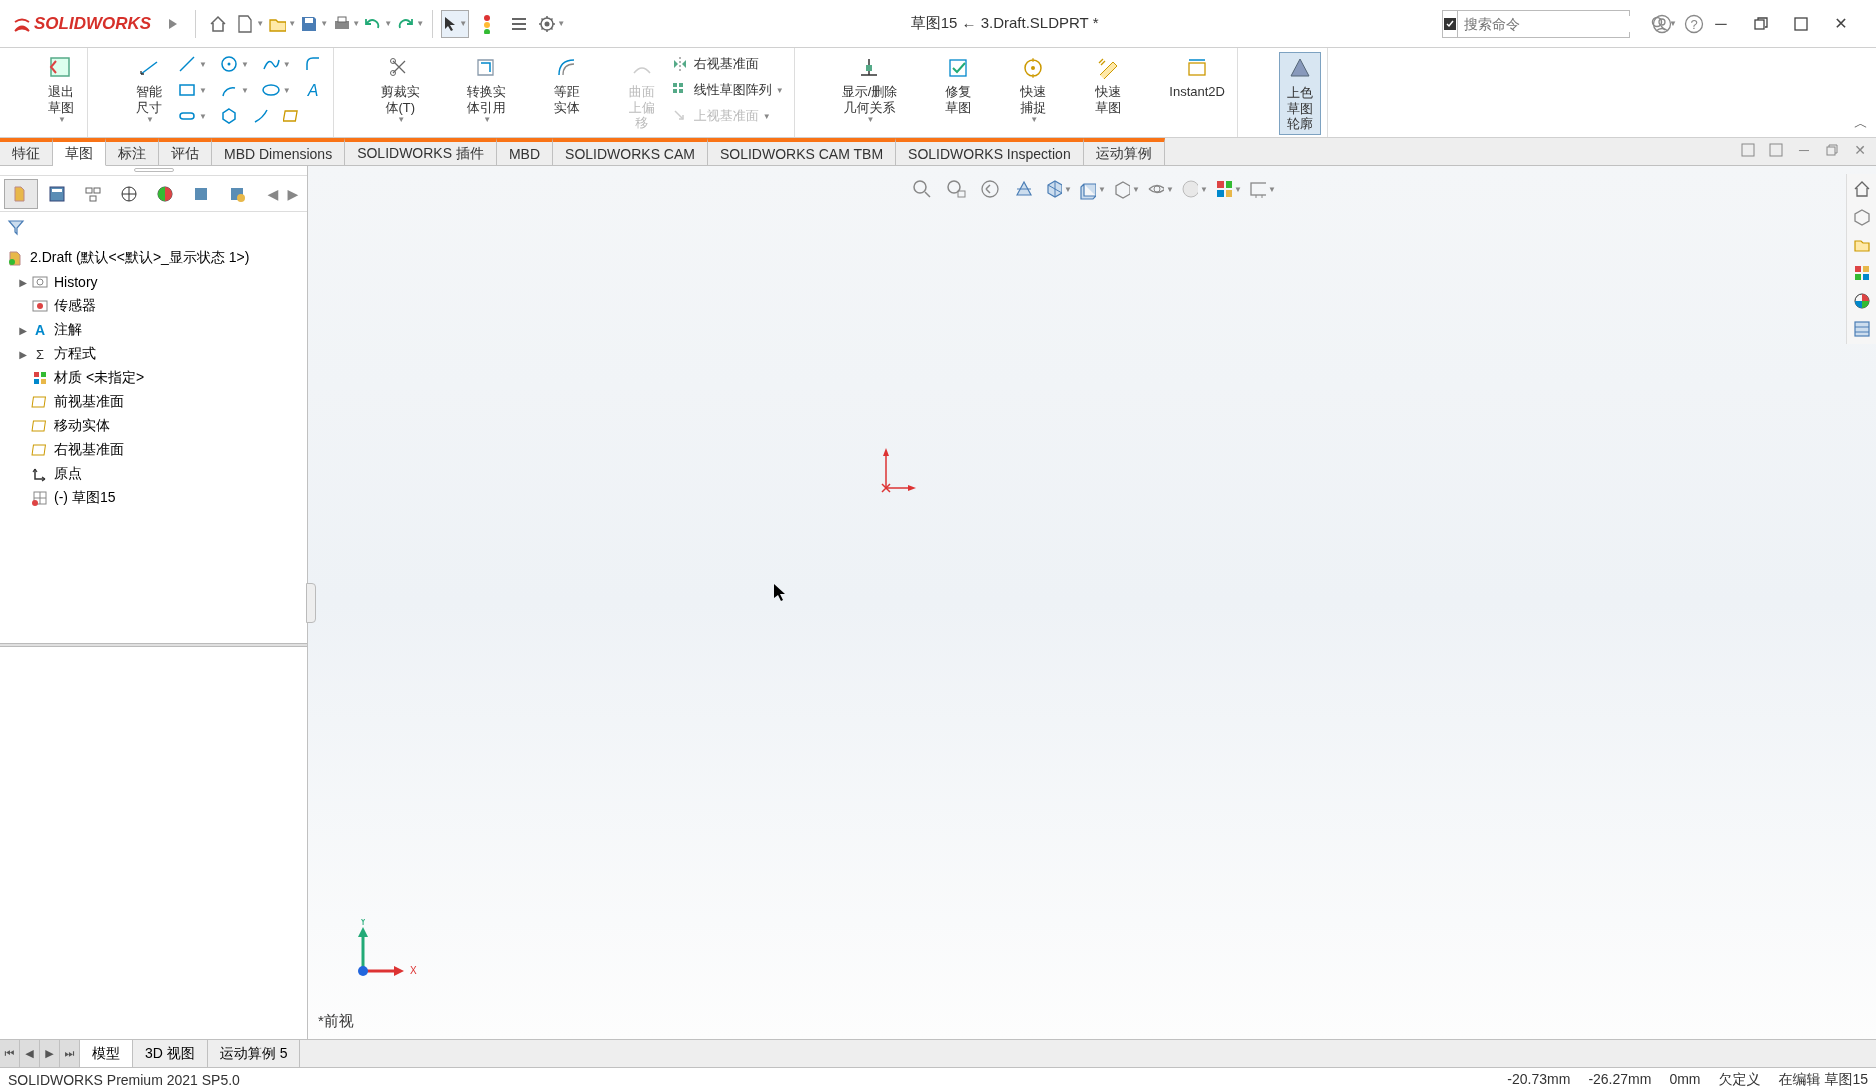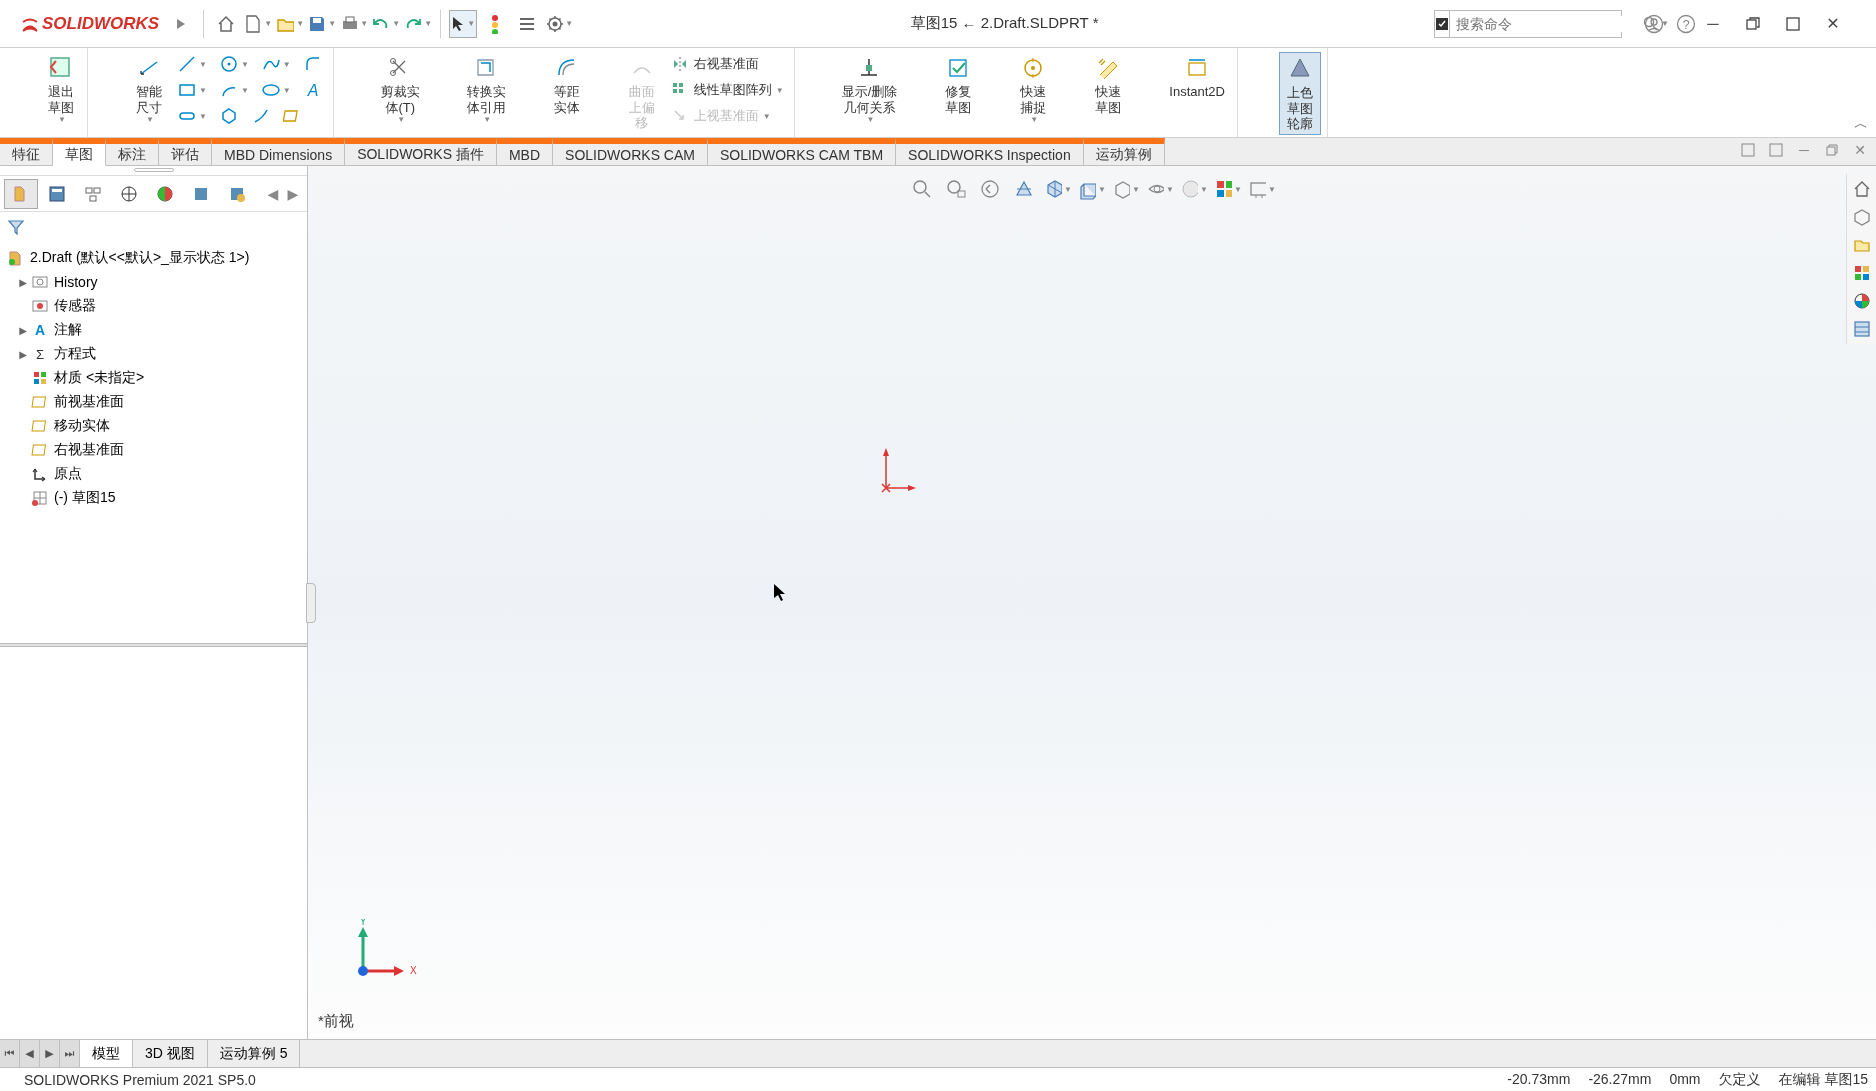--- a/index.html
+++ b/index.html
@@ -1,19 +1,19 @@
 <!DOCTYPE html>
 <html><head>
 <meta charset="utf-8">
 <style>
 * { margin: 0; padding: 0; box-sizing: border-box; font-family: "Microsoft YaHei", Arial, sans-serif; }
 body { width: 1876px; height: 1091px; background: #fff; overflow: hidden; position: relative; font-size: 13px; }
 
 
-.title-bar { height: 48px; background: #fff; border-bottom: 1px solid #d0d0d0; display: flex; align-items: center; padding: 0 20px; }
+.title-bar { height: 48px; background: #fff; border-bottom: 1px solid #d0d0d0; display: flex; align-items: center; padding: 0 12px; }
 .logo { display: flex; align-items: center; color: #d6302a; font-weight: bold; font-style: italic; font-size: 17px; margin-right: 6px; }
 .logo-ds { font-size: 18px; margin-right: 2px; }
 .title-btn { width: 28px; height: 28px; display: flex; align-items: center; justify-content: center; margin: 0 2px; cursor: pointer; color: #555; }
 .title-sep { width: 1px; height: 28px; background: #d0d0d0; margin: 0 6px; }
 .dropdown-arrow { font-size: 8px; color: #888; margin-left: 2px; }
 .doc-title { flex: 0 0 auto; margin: 0 40px; color: #333; font-size: 15px; }
 .search-box { display: flex; align-items: center; border: 1px solid #bbb; height: 28px; width: 188px; }
 .search-icon-box { width: 22px; height: 100%; display: flex; align-items: center; justify-content: center; border-right: 1px solid #bbb; }
 .search-input { border: none; outline: none; flex: 1; padding: 0 6px; font-size: 14px; color: #888; }
 .search-mag { width: 26px; display: flex; align-items: center; justify-content: center; }
@@ -28,21 +28,21 @@
 .rb-icon { width: 28px; height: 28px; display: flex; align-items: center; justify-content: center; margin-bottom: 2px; }
 .rb-label { text-align: center; line-height: 1.2; white-space: pre-line; }
 .rb-row { display: flex; flex-direction: column; gap: 2px; }
 .rb-small-btn { display: flex; align-items: center; padding: 2px 4px; font-size: 13px; color: #333; cursor: pointer; }
 .rb-small-icon { width: 20px; height: 20px; display: flex; align-items: center; justify-content: center; margin-right: 4px; }
 .disabled { color: #bbb; }
 .ribbon-collapse { position: absolute; right: 8px; bottom: 4px; font-size: 14px; color: #666; cursor: pointer; }
 
 
 .tab-strip { height: 28px; background: #eee; border-bottom: 1px solid #c0c0c0; display: flex; align-items: stretch; position: relative; }
-.main-tab { padding: 0 12px; display: flex; align-items: center; border-right: 1px solid #c0c0c0; border-top: 6px solid #f97316; font-size: 14px; color: #333; cursor: pointer; background: #eee; }
+.main-tab { padding: 0 12px; display: flex; align-items: center; border-right: 1px solid #c0c0c0; border-top: 4px solid #f97316; font-size: 14px; color: #333; cursor: pointer; background: #eee; }
 .main-tab.active { background: #fff; border-bottom: 1px solid #fff; margin-bottom: -1px; }
 .tab-right-controls { position: absolute; right: 6px; top: 2px; display: flex; gap: 8px; }
 .tab-ctrl { width: 20px; height: 20px; display: flex; align-items: center; justify-content: center; color: #888; cursor: pointer; font-size: 14px; }
 
 
 .main-area { display: flex; height: calc(1091px - 48px - 90px - 28px - 28px - 24px); position: relative; }
 
 
 .left-panel { width: 308px; background: #fff; border-right: 1px solid #c0c0c0; display: flex; flex-direction: column; }
 .panel-tabs { height: 36px; display: flex; align-items: center; padding: 4px; gap: 2px; border-bottom: 1px solid #ddd; }
@@ -74,21 +74,21 @@
 
 
 .bottom-area { height: 28px; display: flex; align-items: stretch; border-top: 1px solid #c0c0c0; background: #eee; }
 .nav-btns { display: flex; }
 .nav-btn { width: 20px; display: flex; align-items: center; justify-content: center; border-right: 1px solid #c0c0c0; background: #ddd; cursor: pointer; font-size: 11px; color: #555; }
 .bottom-tab { padding: 0 12px; display: flex; align-items: center; border-right: 1px solid #c0c0c0; font-size: 14px; cursor: pointer; }
 .bottom-tab.active { background: #fff; }
 
 
 .status-bar { height: 24px; background: #fff; border-top: 1px solid #c0c0c0; display: flex; align-items: center; padding: 0 8px; font-size: 14px; color: #333; }
-.status-left { flex: 0 0 auto; margin-left: 16px; }
+.status-left { flex: 0 0 auto; }
 .status-right { margin-left: auto; display: flex; gap: 18px; }
 
 svg { display: block; }
 </style>
 </head>
 <body>
 
 <div class="title-bar">
   <div class="logo">
     <span class="logo-ds">
@@ -170,21 +170,21 @@
     </div>
   <div class="title-btn">
       <svg width="20" height="20">
         <circle cx="10" cy="10" r="6" stroke="#666" stroke-width="1.5" fill="none"></circle>
         <circle cx="10" cy="10" r="2.5" fill="#666"></circle>
         <path d="M10 2 V4 M10 16 V18 M2 10 H4 M16 10 H18 M4.5 4.5 L6 6 M14 14 L15.5 15.5 M4.5 15.5 L6 14 M14 6 L15.5 4.5" stroke="#666" stroke-width="1.5"></path>
       </svg>
       <span class="dropdown-arrow">▼</span>
     </div>
   <div style="flex:1"></div>
-  <div class="doc-title">草图15 ← 2.Draft.SLDPRT *</div>
+  <div class="doc-title">草图15 ← 3.Draft.SLDPRT *</div>
   <div style="flex:1"></div>
   <div class="search-box">
     <div class="search-icon-box">
         <svg width="14" height="14">
           <rect x="1" y="1" width="12" height="12" fill="#333"></rect>
           <path d="M4 7 L6 9 L10 4" stroke="#fff" stroke-width="1.5" fill="none"></path>
         </svg>
       </div>
     <input class="search-input" placeholder="搜索命令" style="">
     <div class="search-mag">

